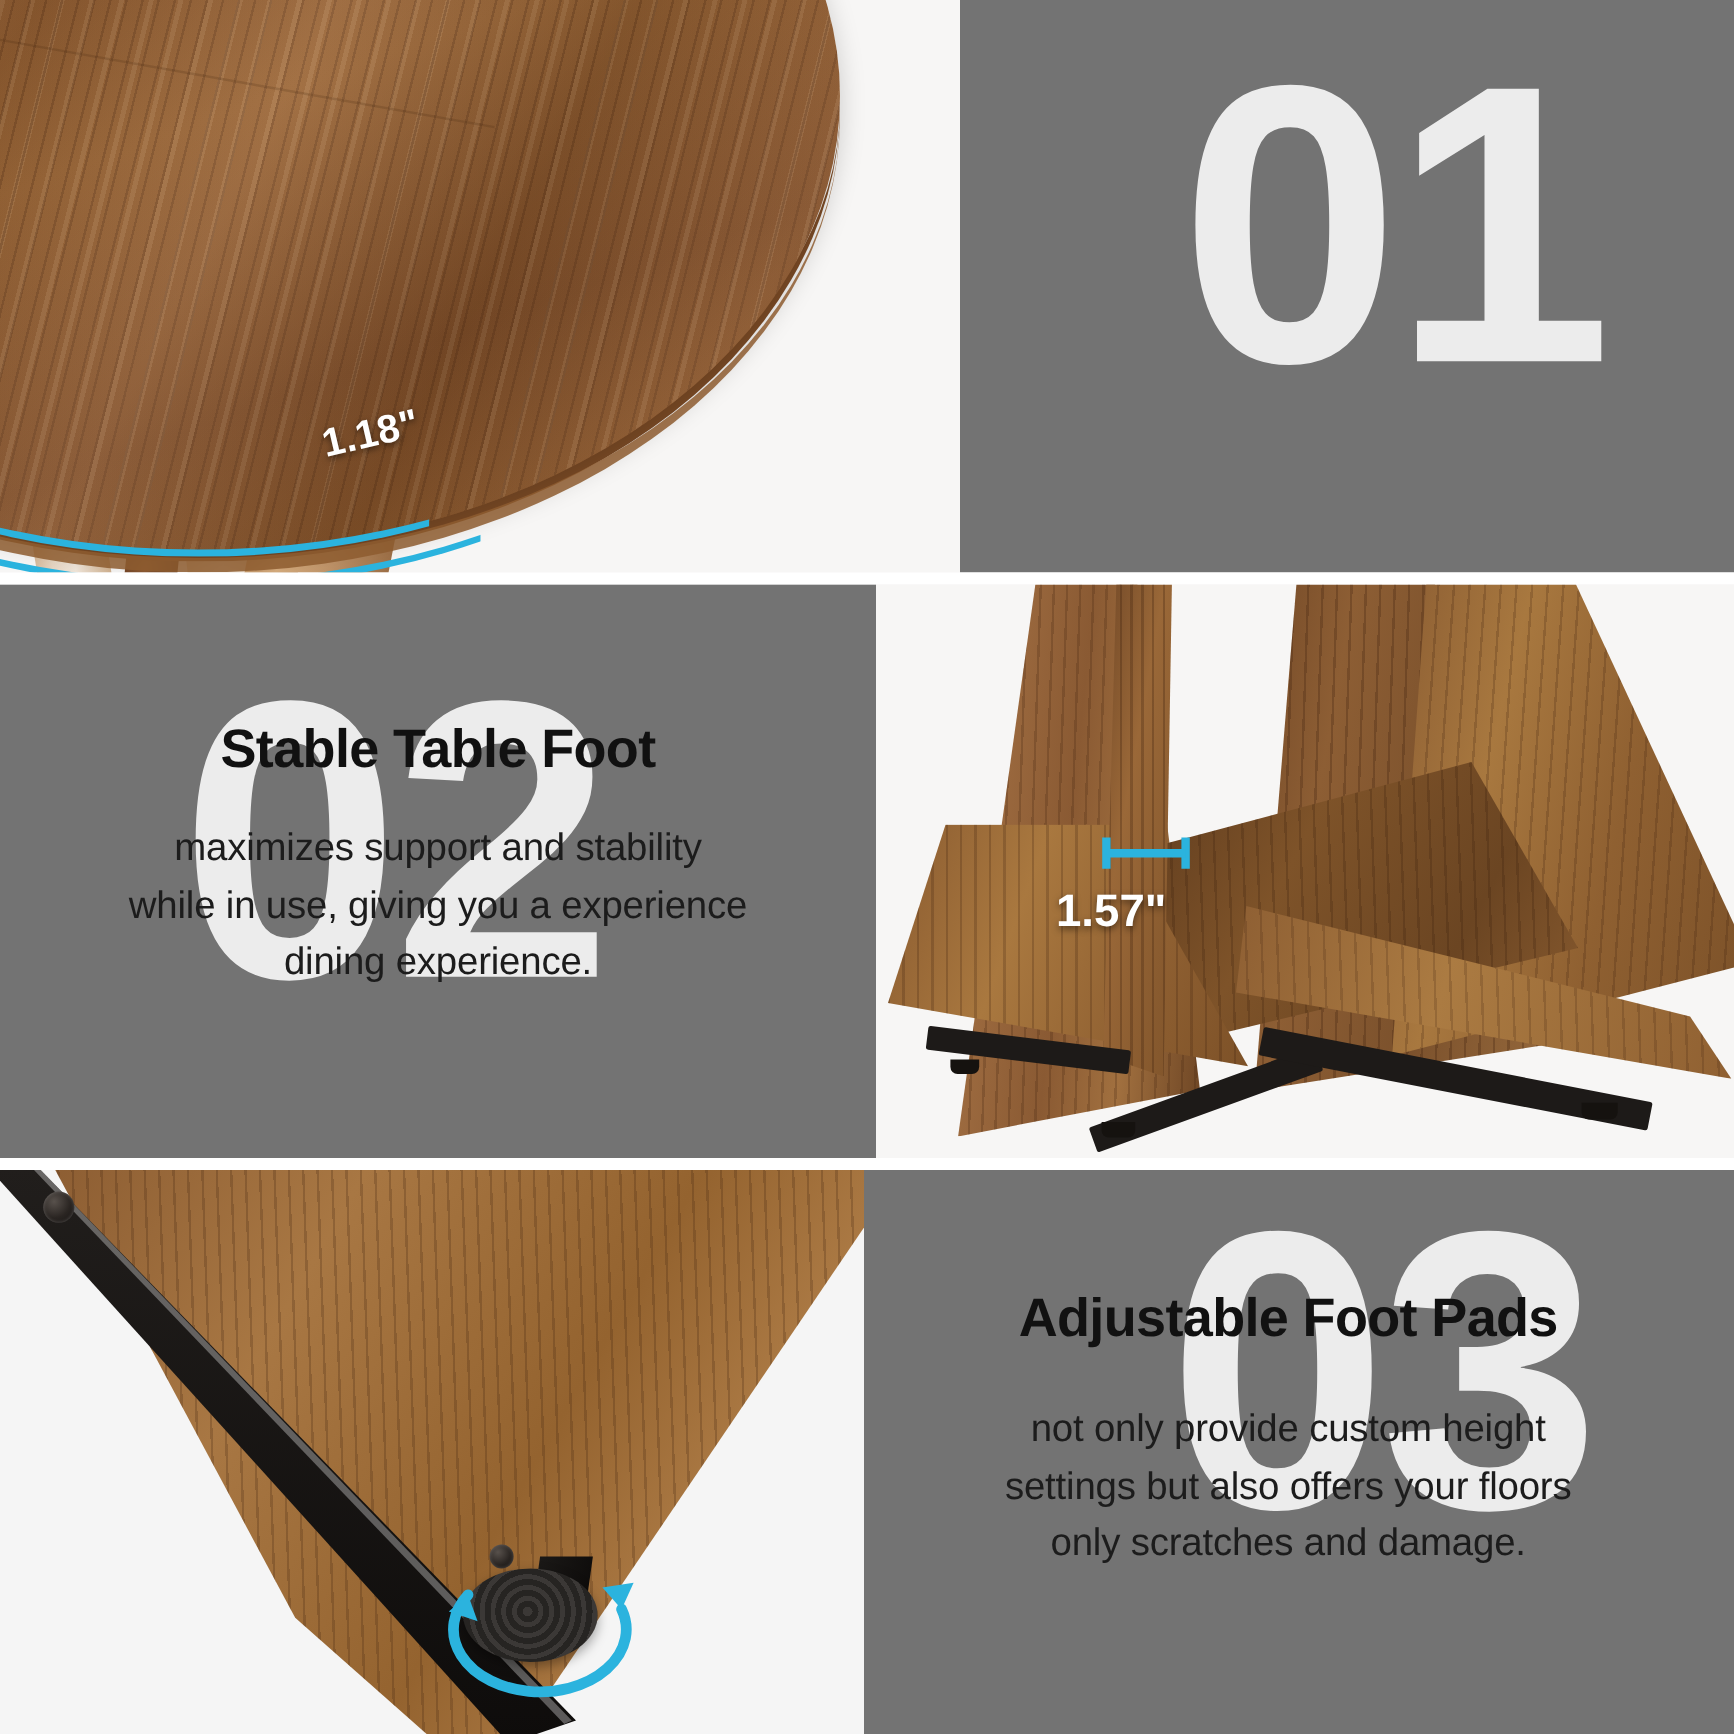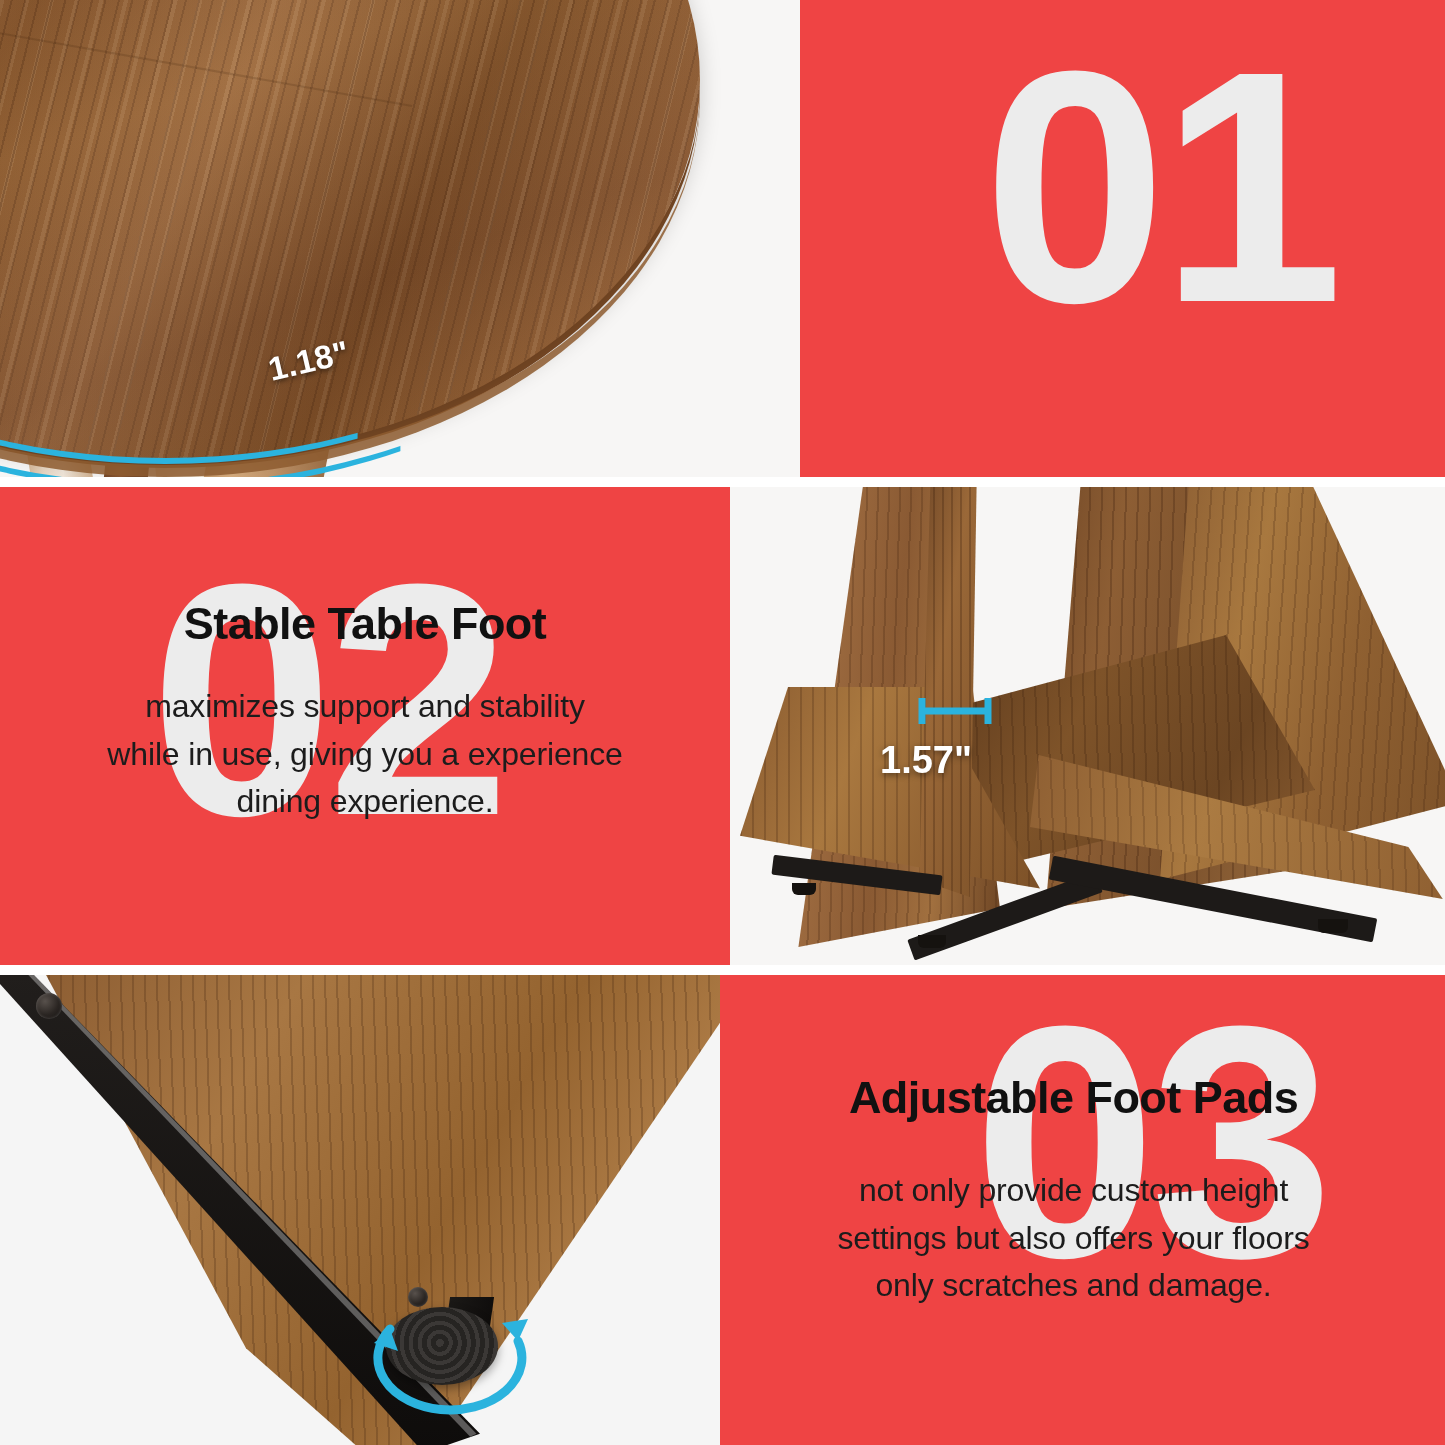--- a/index.html
+++ b/index.html
@@ -13,21 +13,21 @@
   .infographic { width:1445px; height:1445px; display:flex; flex-direction:column; background:#ffffff; }
 
   .panel { position:relative; width:100%; overflow:hidden; display:flex; background:#f7f7f7; }
   .panel-1 { height:477px; }
   .gap { height:10px; background:#ffffff; flex:none; }
   .panel-2 { height:478px; }
   .panel-3 { height:470px; }
 
   
   .photo-half { position:relative; overflow:hidden; background:#f6f6f6; flex:none; }
-  .text-half  { position:relative; flex:1 1 auto; background:#ef4444; overflow:hidden;
+  .text-half  { position:relative; flex:1 1 auto; background:#737373; overflow:hidden;
                 display:flex; flex-direction:column; align-items:center; justify-content:flex-start; }
 
   
   .watermark {
     position:absolute; font-family:"Liberation Sans", sans-serif;
     font-weight:700; color:#ececec; line-height:0.78;
     letter-spacing:-0.02em; user-select:none; pointer-events:none; z-index:0;
   }
 
   

